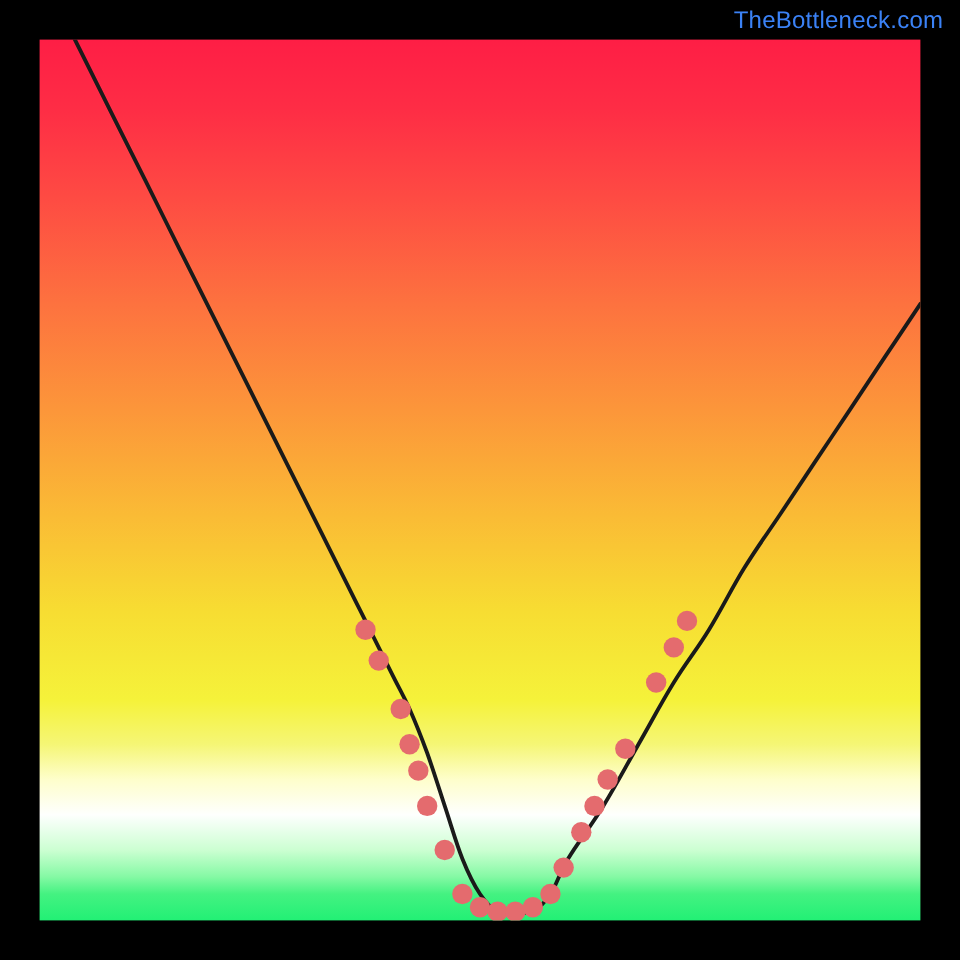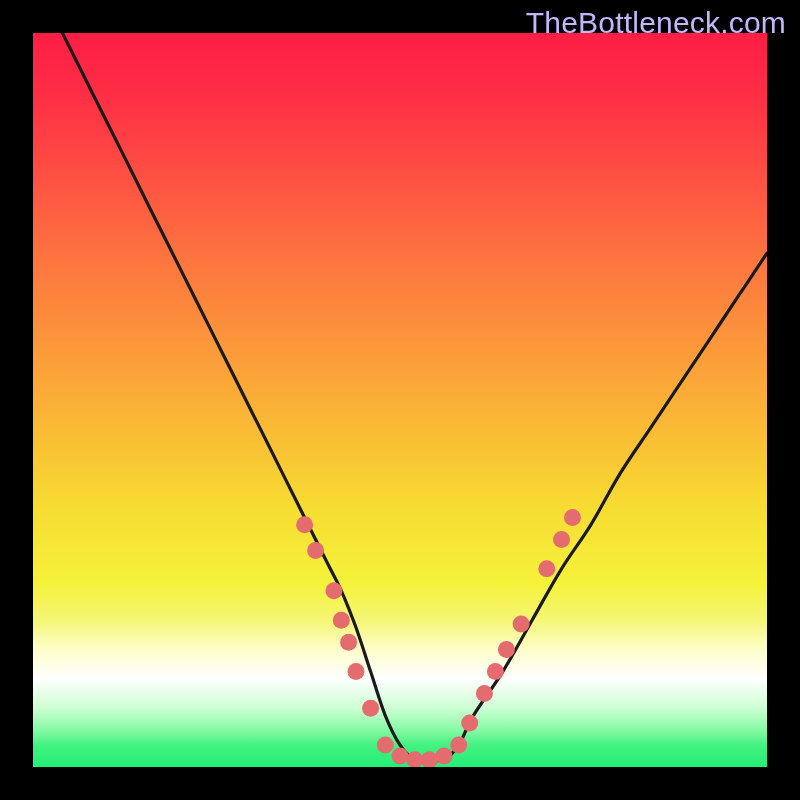--- a/index.html
+++ b/index.html
@@ -40,22 +40,22 @@
       #44f281 97%,
       #22f075 100%
     );
     overflow: hidden;
   }
   .watermark {
     position: absolute;
     top: 6px;
     right: 14px;
     font-family: Arial, Helvetica, sans-serif;
-    font-size: 30px;
-    color: #c4b5fd;
+    font-size: 20px;
+    color: #3b82f6;
     font-weight: 500;
     letter-spacing: 0.2px;
     user-select: none;
   }
   svg.curve {
     position: absolute;
     left: 0;
     top: 0;
     width: 734px;
     height: 734px;

